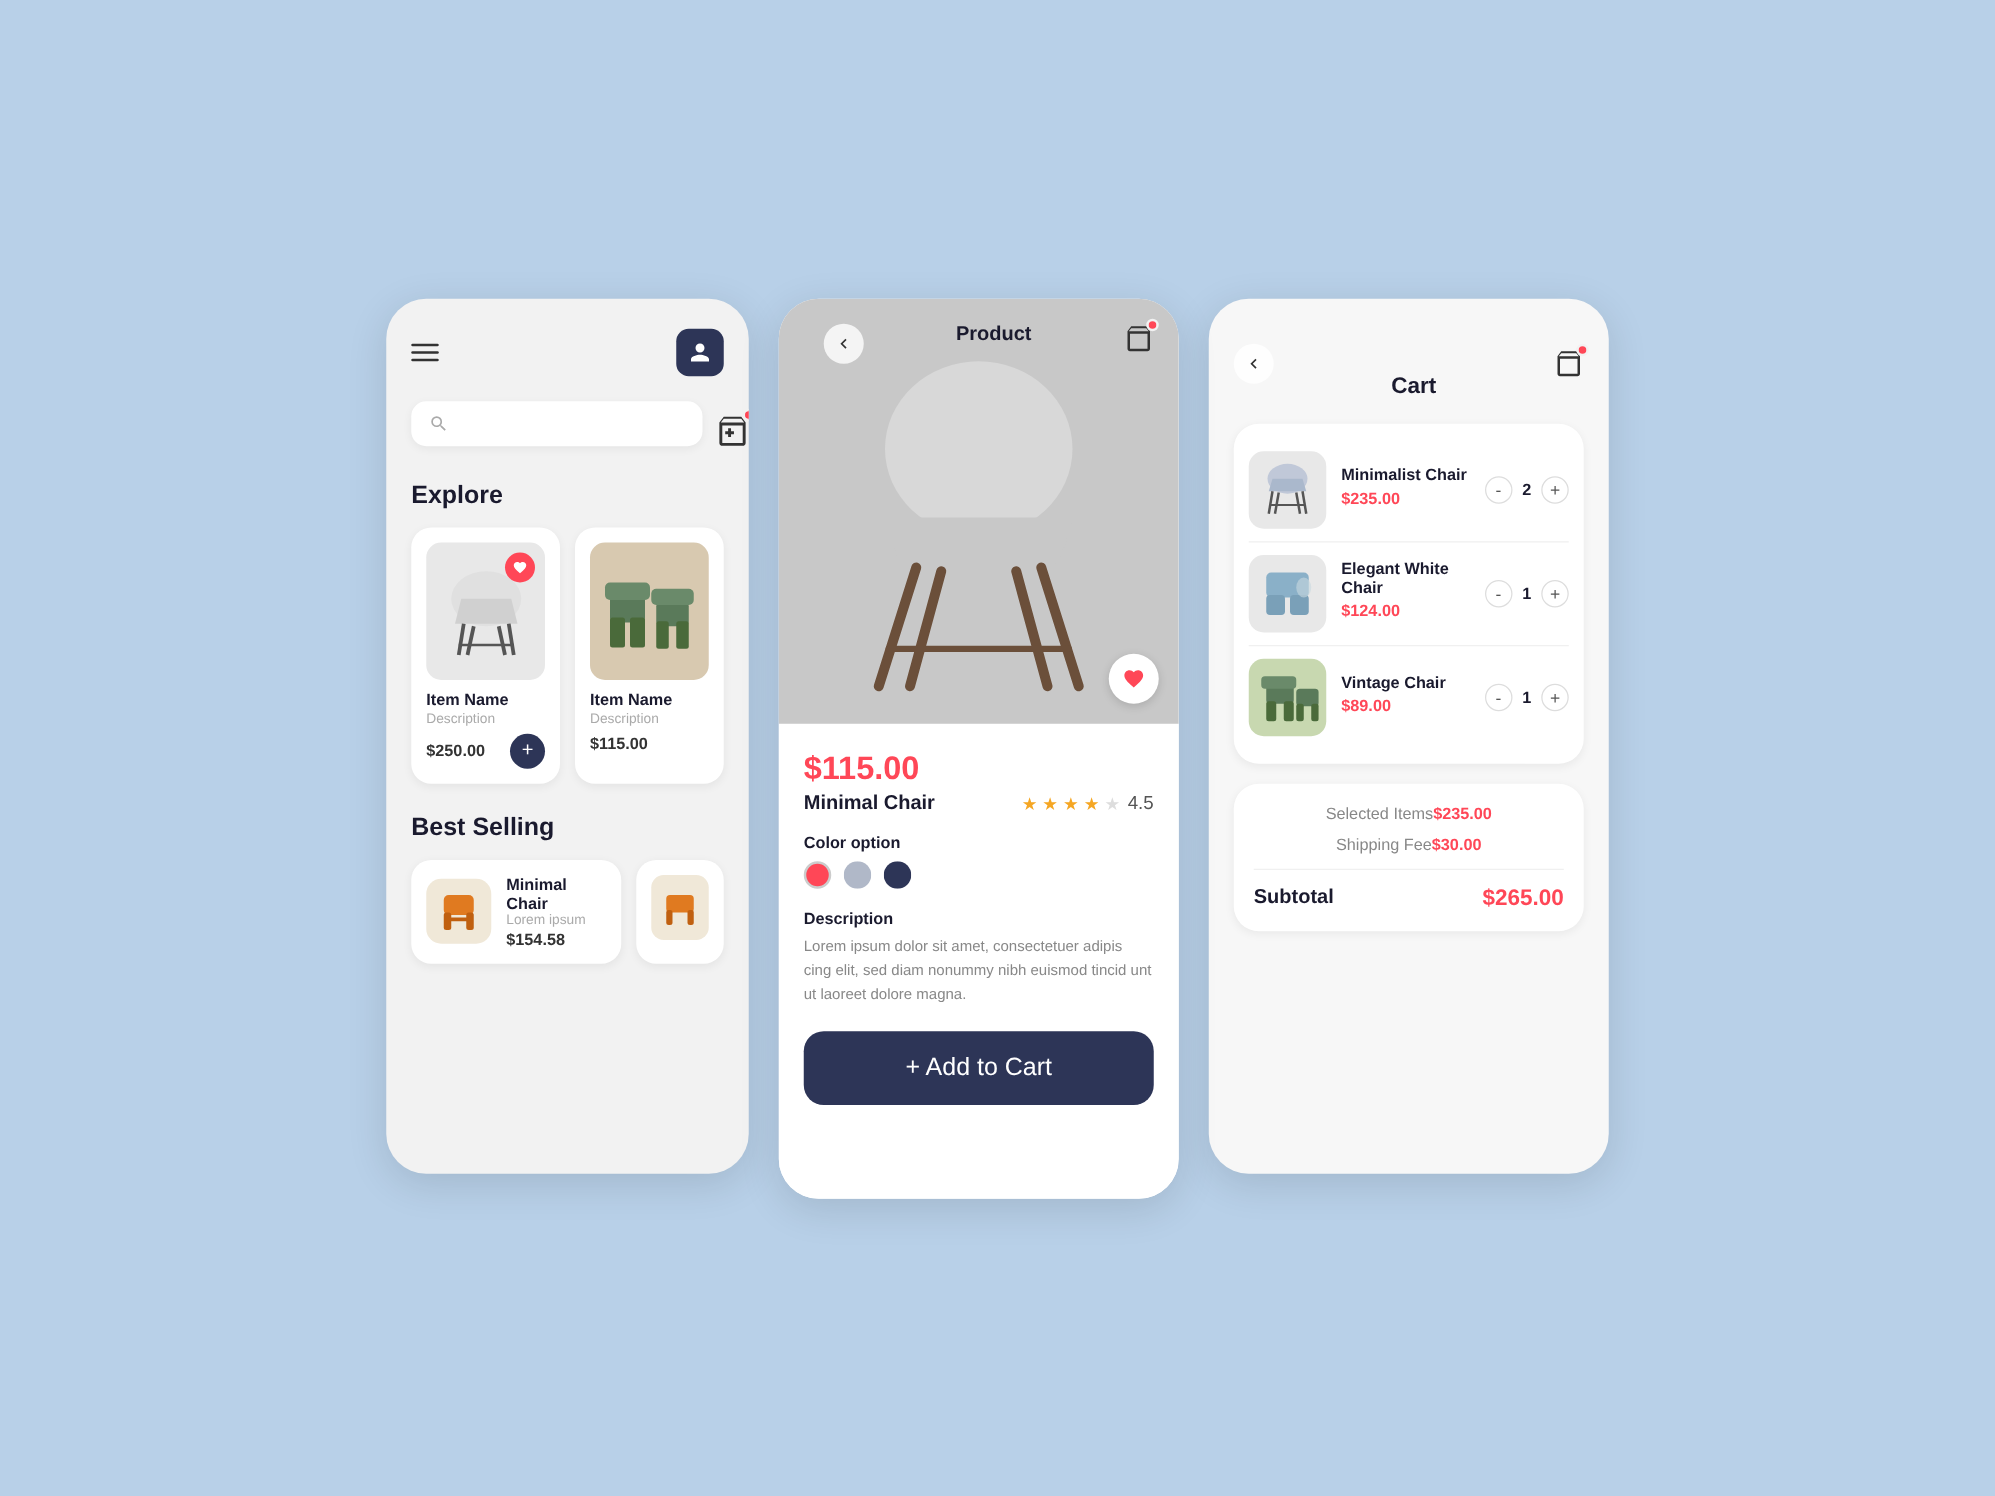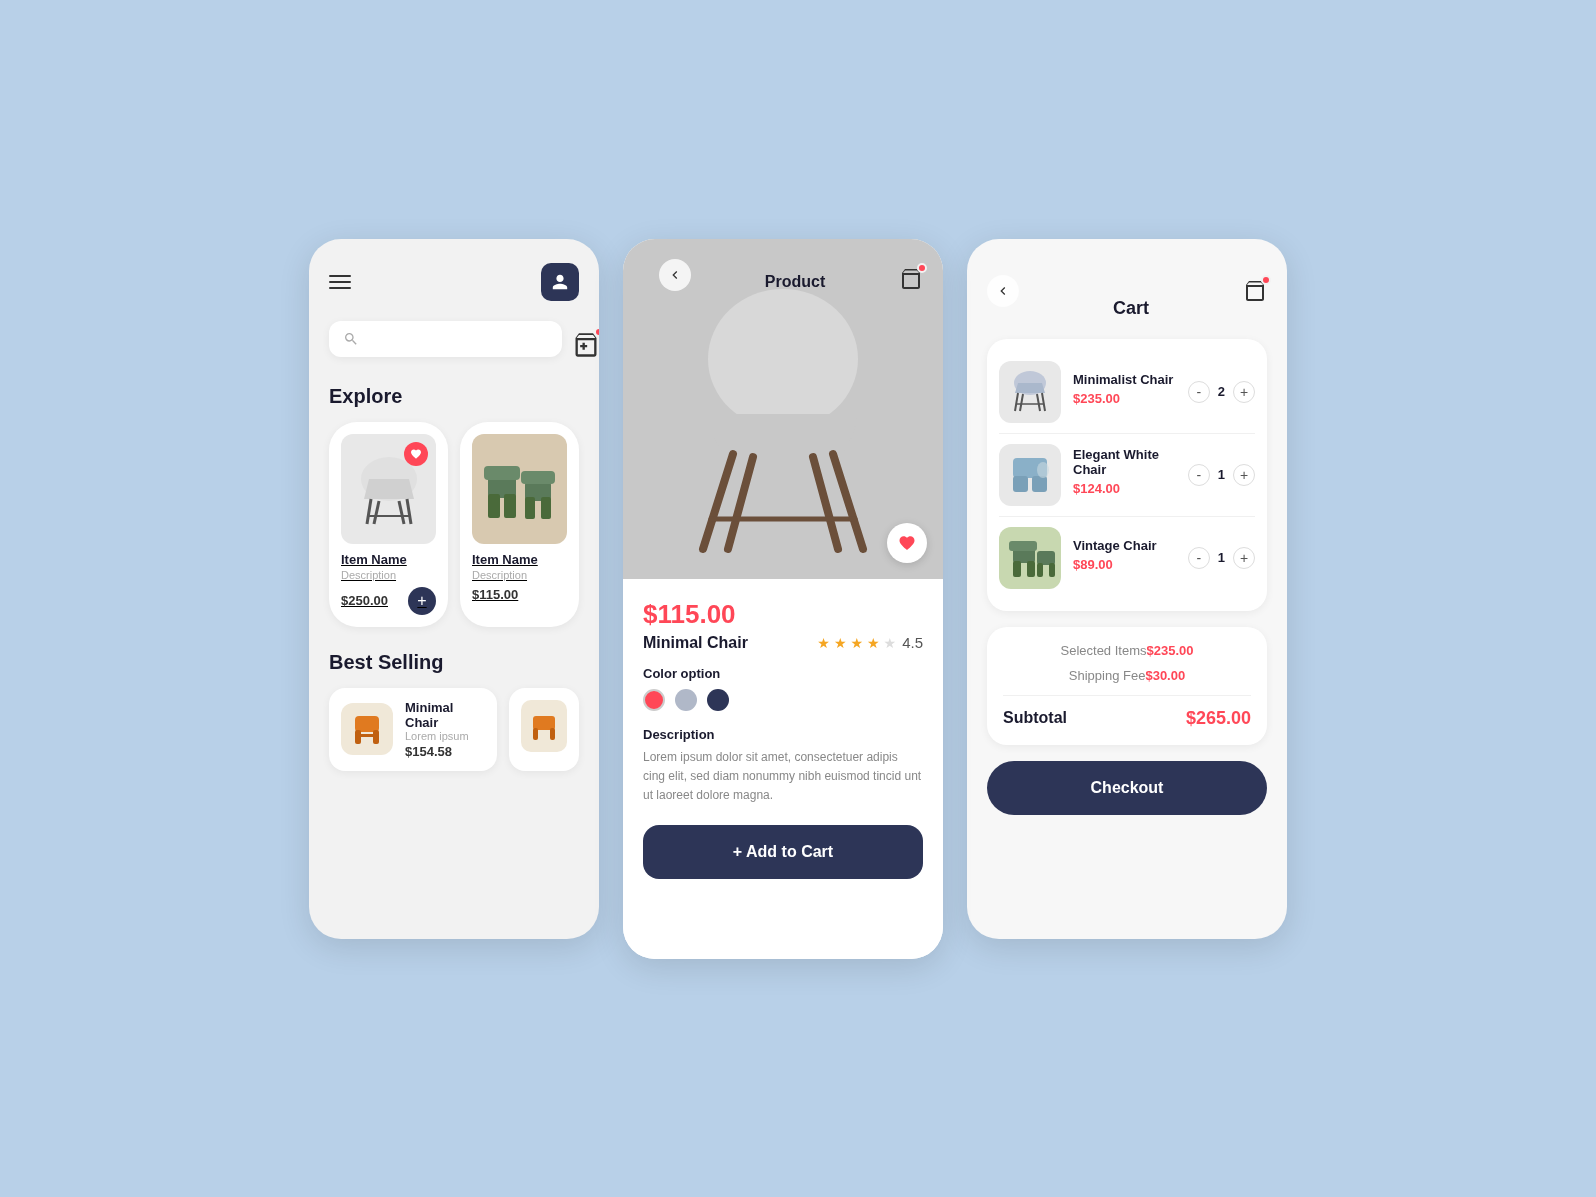--- a/index.html
+++ b/index.html
@@ -104,26 +104,25 @@
       margin-top: 8px;
     }
     .explore-grid {
       display: grid;
       grid-template-columns: 1fr 1fr;
       gap: 12px;
       margin-bottom: 24px;
     }
     .product-card {
       background: white;
-      border-radius: 28px;
+      border-radius: 16px;
       padding: 12px;
       box-shadow: 0 2px 8px rgba(0,0,0,0.06);
       cursor: pointer;
       position: relative;
-      text-decoration: underline;
     }
     .product-card-img {
       width: 100%;
       height: 110px;
       background: #e8e8e8;
       border-radius: 12px;
       margin-bottom: 8px;
       display: flex;
       align-items: center;
       justify-content: center;
@@ -248,21 +247,21 @@
       justify-content: center;
       overflow: hidden;
     }
     .product-hero-nav {
       position: absolute;
       top: 20px;
       left: 16px;
       right: 0;
       display: flex;
       justify-content: space-between;
-      align-items: flex-end;
+      align-items: flex-start;
       padding: 0 20px;
       z-index: 3;
     }
     .nav-back-btn, .nav-cart-btn {
       background: rgba(255,255,255,0.8);
       border: none;
       cursor: pointer;
       border-radius: 50%;
       width: 32px;
       height: 32px;
@@ -357,22 +356,22 @@
       line-height: 1.6;
       margin-bottom: 20px;
     }
     .add-to-cart-btn {
       width: 100%;
       background: #2d3557;
       color: white;
       border: none;
       border-radius: 16px;
       padding: 18px;
-      font-size: 16px;
-      font-weight: 700;
+      font-size: 20px;
+      font-weight: 400;
       cursor: pointer;
       display: flex;
       align-items: center;
       justify-content: center;
       gap: 8px;
     }
 
     
     .screen-cart {
       width: 320px;
@@ -789,18 +788,15 @@
         <span class="summary-label">Shipping Fee</span>
         <span class="summary-value">$30.00</span>
       </div>
       <div class="summary-divider"></div>
       <div class="subtotal-row">
         <span class="subtotal-label">Subtotal</span>
         <span class="subtotal-value">$265.00</span>
       </div>
     </div>
 
-    <button class="checkout-btn">
-      <span>Checkout</span>
-    </button>
   </div>
 
 </div>
 
 </body></html>

